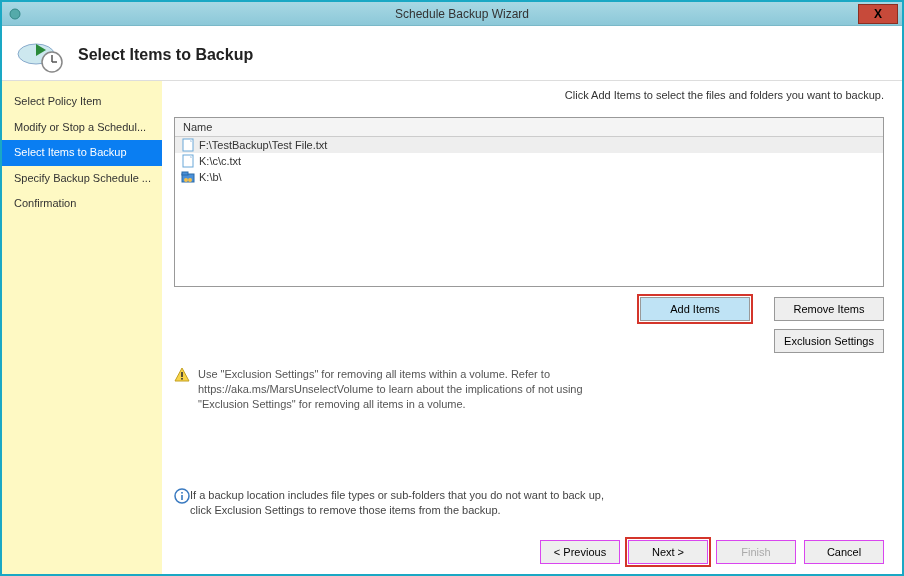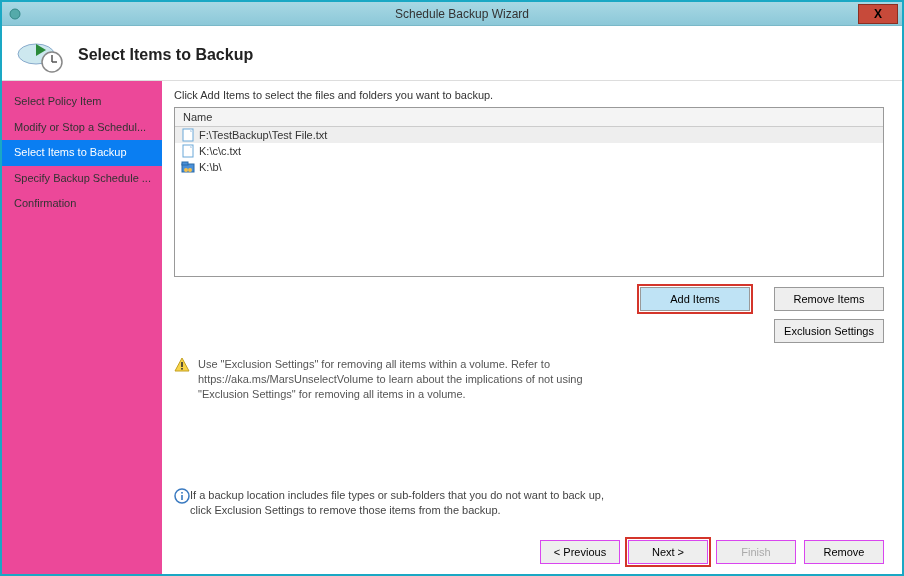--- a/index.html
+++ b/index.html
@@ -6,25 +6,25 @@
   html, body { margin:0; padding:0; font-family: "Segoe UI", Tahoma, sans-serif; font-size:12px; color:#333; background:#fff; }
   .window { width:904px; height:576px; border:2px solid #1aa8c4; display:flex; flex-direction:column; background:#fff; position:relative; }
   .titlebar { height:24px; background:linear-gradient(#a8d8e4,#8cc8d8); display:flex; align-items:center; position:relative; border-bottom:1px solid #7ab8c8; }
   .titlebar-icon { width:14px; height:14px; margin-left:6px; display:inline-flex; align-items:center; justify-content:center; }
   .titlebar-title { flex:1; text-align:center; font-size:12px; color:#333; }
   .close-btn { width:40px; height:20px; background:#c74a3a; color:#000; display:flex; align-items:center; justify-content:center; font-weight:bold; font-size:12px; position:absolute; right:4px; top:2px; border:1px solid #8a2e22; cursor:pointer; }
   .header { display:flex; align-items:center; padding:10px 20px 6px 14px; border-bottom:1px solid #ddd; }
   .header-icon { width:50px; height:38px; margin-right:12px; position:relative; }
   .header-title { font-size:16px; font-weight:bold; color:#222; }
   .body { flex:1; display:flex; overflow:hidden; }
-  .sidebar { width:160px; padding:8px 0; background:#ec4899; }
+  .sidebar { width:160px; padding:8px 0; background:#fef9c3; }
   .sidebar-item { padding:4px 10px 4px 12px; font-size:11px; color:#333; cursor:pointer; white-space:nowrap; overflow:hidden; text-overflow:ellipsis; line-height:1.6; }
   .sidebar-item.selected { background:#0a7ef2; color:#fff; }
   .main { flex:1; padding:8px 18px 10px 12px; display:flex; flex-direction:column; }
-  .instruction { font-size:11px; color:#333; margin-bottom:6px; }
+  .instruction { font-size:11px; color:#333; margin-bottom:16px;text-align:right; }
   .listview { border:1px solid #999; height:170px; background:#fff; display:flex; flex-direction:column; }
   .list-header { background:#f4f4f4; border-bottom:1px solid #ccc; padding:3px 8px; font-size:11px; }
   .list-body { flex:1; overflow:auto; }
   .list-row { display:flex; align-items:center; padding:1px 6px; font-size:11px; gap:4px; }
   .list-row.selected { background:#eee; }
   .file-icon { width:14px; height:14px; display:inline-flex; align-items:center; justify-content:center; flex-shrink:0; }
   .buttons-row { display:flex; justify-content:flex-end; gap:24px; margin-top:10px; }
   .buttons-row2 { display:flex; justify-content:flex-end; margin-top:8px; }
   button.action { width:110px; height:24px; font-size:11px; background:#eee; border:1px solid #999; cursor:pointer; }
   button.action.highlight-blue { background:#bfe3f5; }
@@ -145,18 +145,18 @@
               <rect x="7.2" y="4" width="1.6" height="1.6" fill="#3a7ac0"></rect>
             </svg>
         </span>
         <div style="max-width:430px;">If a backup location includes file types or sub-folders that you do not want to back up, click Exclusion Settings to remove those items from the backup.</div>
       </div>
 
       <div class="footer-buttons">
         <button class="nav">&lt; Previous</button>
         <button class="nav red-box">Next &gt;</button>
         <button class="nav" disabled="">Finish</button>
-        <button class="nav">Remove</button>
+        <button class="nav">Cancel</button>
       </div>
 
     </div>
   </div>
 </div>
 
 </body></html>

